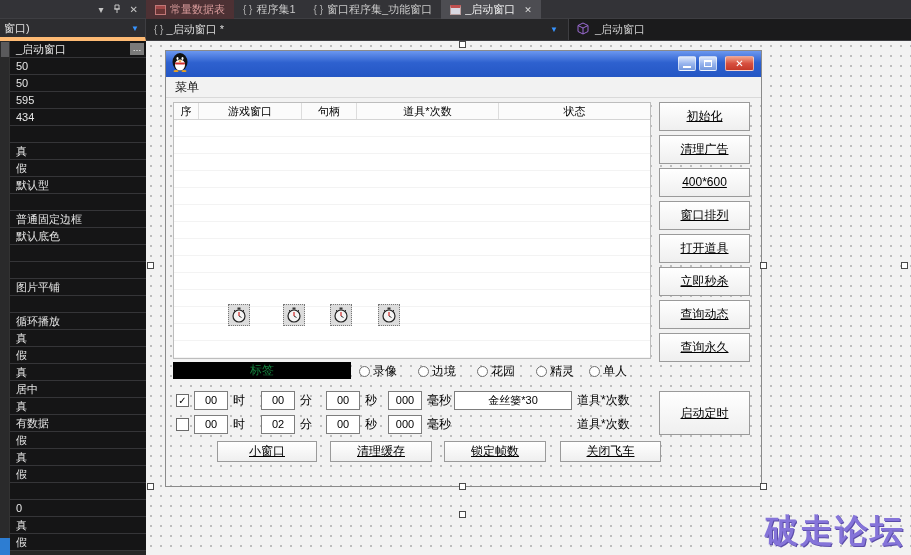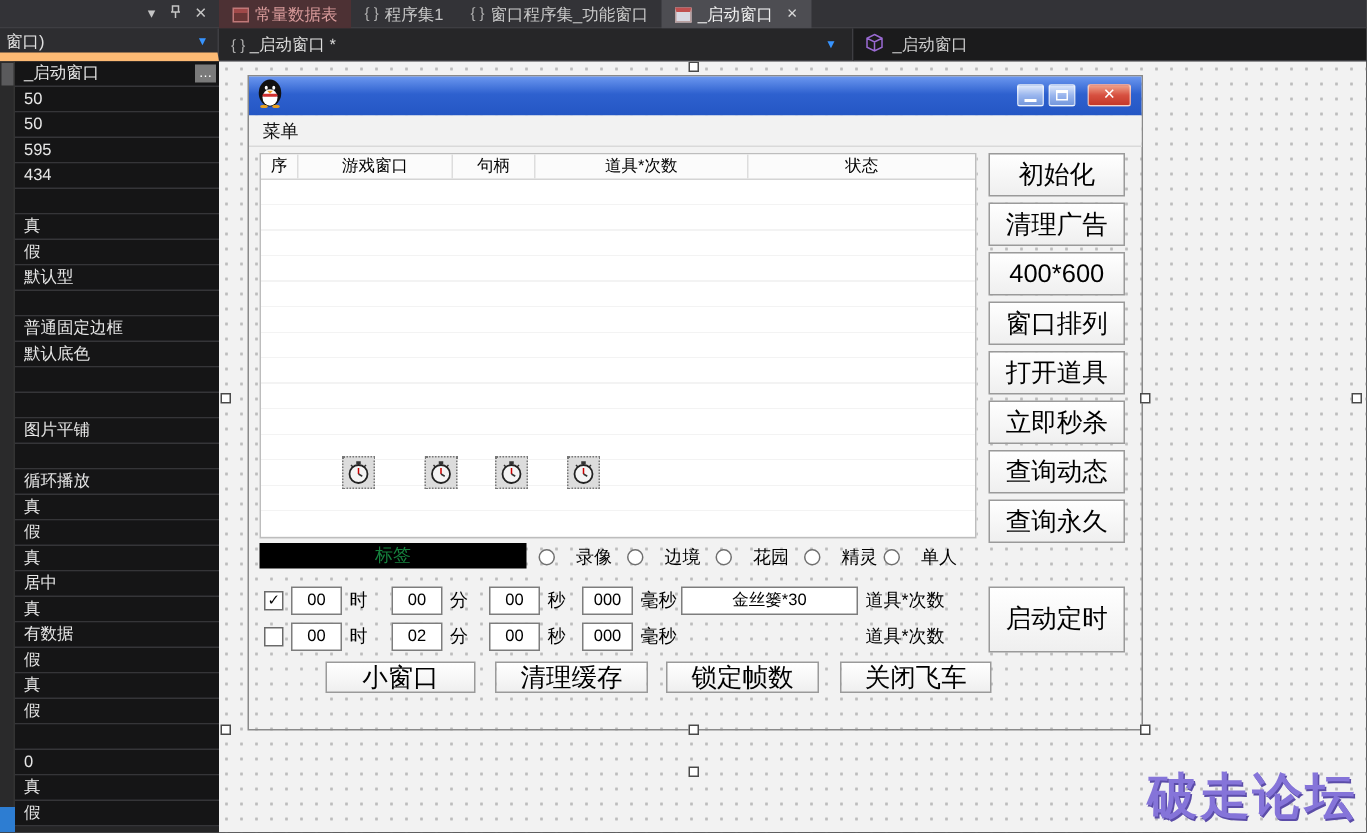--- a/index.html
+++ b/index.html
@@ -14,21 +14,21 @@
   .tabs { position:absolute; left:146px; top:0; right:0; height:19px; display:flex; align-items:stretch; font-size:11px; }
   .tab { display:flex; align-items:center; gap:4px; padding:0 9px; color:#c8c8c8; white-space:nowrap; }
   .tab.modified { background:#4d3134; color:#d79a9a; }
   .tab.active { background:#4d4d52; color:#f0f0f0; }
   .braces { color:#b0b0b0; font-size:10px; }
   .tab-close { margin-left:5px; font-size:9px; color:#d8d8d8; }
   .icon-table { width:11px; height:10px; border:1px solid #c07878; background:linear-gradient(180deg,#a04848 0 3px,#6a3535 3px); display:inline-block; }
   .icon-form { width:11px; height:10px; border:1px solid #b9a0a0; border-top:3px solid #c05050; background:#d8d8e2; display:inline-block; }
 
   
-  .prop-combo { position:absolute; left:0; top:19px; width:146px; height:22px; background:#2d2d30; border-bottom:6px solid #fdba74; border-right:1px solid #3e3e42; display:flex; align-items:center; justify-content:space-between; padding:0 6px 0 4px; color:#e0e0e0; font-size:11px; }
+  .prop-combo { position:absolute; left:0; top:19px; width:146px; height:22px; background:#2d2d30; border-bottom:4px solid #fdba74; border-right:1px solid #3e3e42; display:flex; align-items:center; justify-content:space-between; padding:0 6px 0 4px; color:#e0e0e0; font-size:11px; }
   .breadcrumb { position:absolute; left:146px; top:19px; width:423px; height:22px; background:#262628; border-bottom:1px solid #3e3e42; border-right:1px solid #3e3e42; display:flex; align-items:center; justify-content:space-between; padding:0 10px 0 8px; color:#dcdcdc; font-size:11px; }
   .designer-title { position:absolute; left:569px; top:19px; right:0; height:22px; background:#1b1b1c; border-bottom:1px solid #3e3e42; display:flex; align-items:center; gap:6px; padding:0 8px; color:#cfcfcf; font-size:11px; }
   .blue-arrow { color:#3794ff; font-size:8px; }
 
   
   .sidebar { position:absolute; left:0; top:41px; width:146px; bottom:0; background:#252526; }
   .gutter { position:absolute; left:0; top:0; width:10px; height:100%; background:#2a2a2b; border-right:1px solid #333; }
   .gutter-top { position:absolute; left:1px; top:1px; width:8px; height:15px; background:#5a5a5c; }
   .gutter-bottom { position:absolute; left:0; bottom:0; width:10px; height:17px; background:#2d7dd2; }
   .prop-rows { position:absolute; left:10px; top:0; right:0; }
@@ -48,27 +48,27 @@
   .glyph-max { width:8px; height:7px; border:1px solid #fff; border-top:2px solid #fff; }
 
   .form-menubar { position:absolute; left:0; top:26px; width:595px; height:21px; background:#f2f2f2; border-bottom:1px solid #d9d9d9; font-size:12px; color:#111; display:flex; align-items:center; padding-left:9px; }
 
   .listview { position:absolute; left:7px; top:51px; width:478px; height:257px; background:#fff; border:1px solid #bdbdbd; }
   .lv-header { display:flex; height:17px; background:#fbfbfb; border-bottom:1px solid #d4d4d4; }
   .lv-col { border-right:1px solid #ddd; font-size:11px; color:#000; text-align:center; line-height:16px; overflow:hidden; white-space:nowrap; }
   .lv-body { position:absolute; top:17px; left:0; right:0; bottom:0; background:repeating-linear-gradient(180deg,#fff 0 16px,#f3f3f3 16px 17px); }
 
   .side-btns { position:absolute; left:493px; top:51px; width:91px; }
-  .btn { display:block; width:100%; background:linear-gradient(#ffffff,#efefef); border:1px solid #9a9a9a; font-size:17px; color:#000; text-align:center; }
+  .btn { display:block; width:100%; background:linear-gradient(#ffffff,#efefef); border:1px solid #9a9a9a; font-size:12px; color:#000; text-align:center;text-decoration:underline; }
   .side-btns .btn { height:29px; line-height:27px; margin-bottom:4px; }
 
   .timer { position:absolute; width:22px; height:22px; top:253px; background:#dcdcdc; border:1px dotted #777; display:flex; align-items:center; justify-content:center; }
 
   .tag-label { position:absolute; left:7px; top:311px; width:178px; height:17px; background:#000; color:#15803d; font-size:12px; text-align:center; line-height:17px; }
-  .radio { position:absolute; top:312px; display:flex; align-items:center; gap:14px; font-size:12px; color:#000; }
+  .radio { position:absolute; top:312px; display:flex; align-items:center; gap:3px; font-size:12px; color:#000; }
   .radio-circle { width:11px; height:11px; border:1px solid #707070; border-radius:50%; background:#fff; }
 
   .chk { position:absolute; width:13px; height:13px; background:#fff; border:1px solid #6a6a6a; font-size:10px; line-height:11px; text-align:center; color:#000; }
   .edit { position:absolute; height:19px; background:#fff; border:1px solid #7d7d7d; font-size:11px; text-align:center; line-height:17px; color:#000; }
   .unit { position:absolute; font-size:12px; color:#000; line-height:19px; white-space:nowrap; }
 
   .start-btn { position:absolute; left:493px; top:340px; width:91px; height:44px; line-height:42px; }
   .bottom-btn { position:absolute; top:390px; height:21px; line-height:19px;margin-left:36px; }
 
   .handle { position:absolute; width:7px; height:7px; background:#fff; border:1px solid #4a4a4a; z-index:5; }

